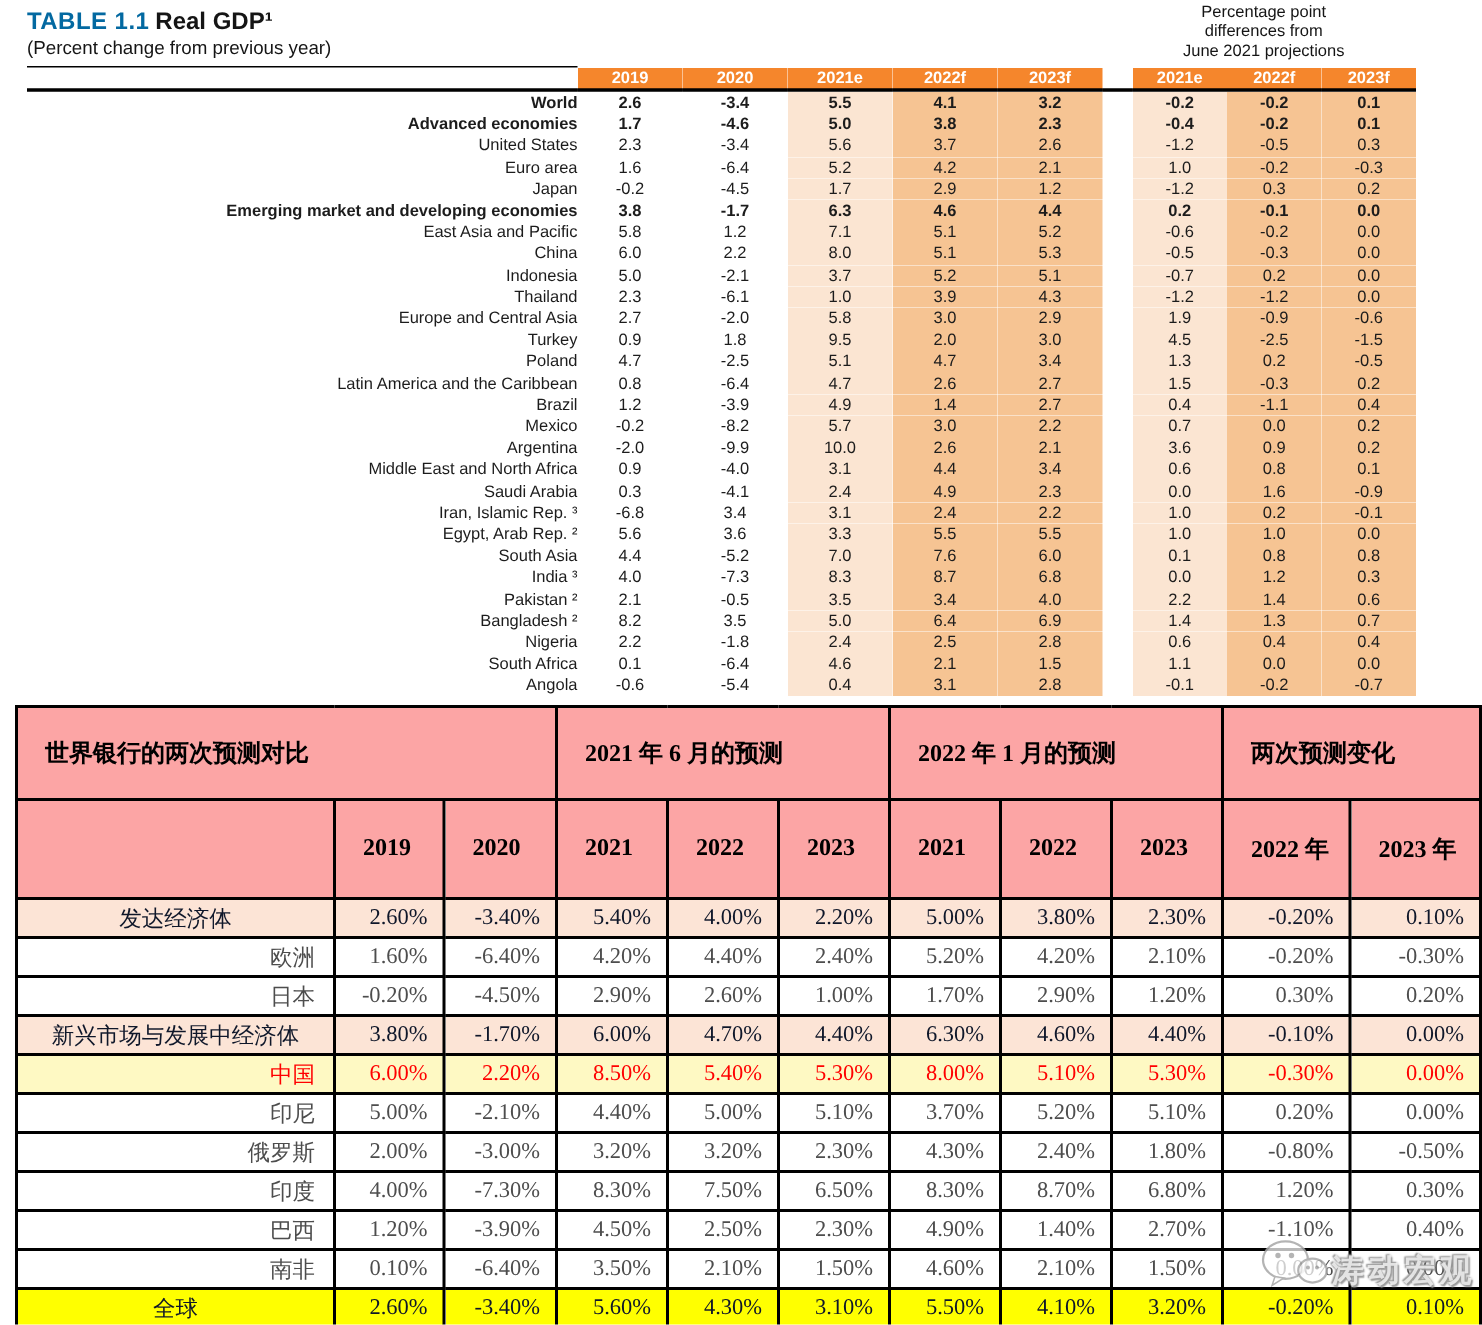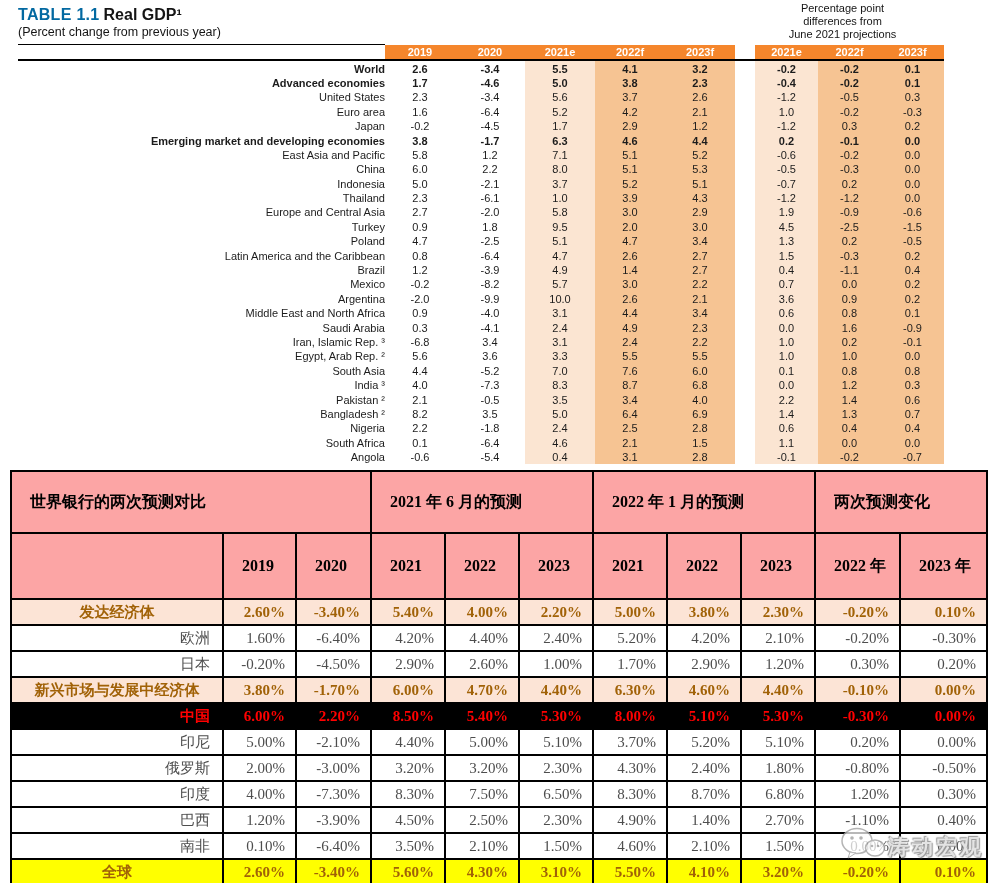--- a/index.html
+++ b/index.html
@@ -32,24 +32,24 @@
   
   #t2{
     margin:6px 0 0 10px;border-collapse:collapse;table-layout:fixed;width:978px;
     font-family:"Liberation Serif",serif;color:#4d4d4d;font-size:15px;
   }
   #t2 th,#t2 td{border:2px solid #000;height:24px;vertical-align:middle;overflow:hidden;white-space:nowrap}
   #t2 thead th{background:#fca5a5;color:#000;font-weight:bold;text-align:left;font-size:16px;padding:18px;height:24px}
   #t2 thead tr.yr th{height:28px}
   #t2 td.val{text-align:right;padding:0 10px 0 2px}
   #t2 td.lab{text-align:right;padding:0 12px 0 2px}
-  #t2 tr.g td,#t2 tr.tot td{font-weight:bold;color:#a16207}
+  #t2 tr.g td,#t2 tr.tot td{font-weight:normal;color:#0f172a}
   #t2 tr.g td{background:#FCE4D6}
   #t2 tr.tot td{background:#FFFF00}
-  #t2 tr.cn td{background:#000000;color:#FF0000;font-weight:bold}
+  #t2 tr.cn td{background:#fef9c3;color:#FF0000;font-weight:normal}
   #t2 tr.g td.lab,#t2 tr.tot td.lab{text-align:center;padding:0 2px}
   
   .wm{position:absolute;right:4px;bottom:14px;display:flex;align-items:center;z-index:5;pointer-events:none}
   .wm-text{
     font-size:21px;font-weight:bold;font-family:"Liberation Serif",serif;letter-spacing:3px;
     color:rgba(255,255,255,.72);
     text-shadow:0 0 2px #9a9a9a,1px 1px 1px #9a9a9a,-1px -1px 1px #9a9a9a;
   }
   .wm-icon{margin-right:2px;opacity:.85}
 </style>

